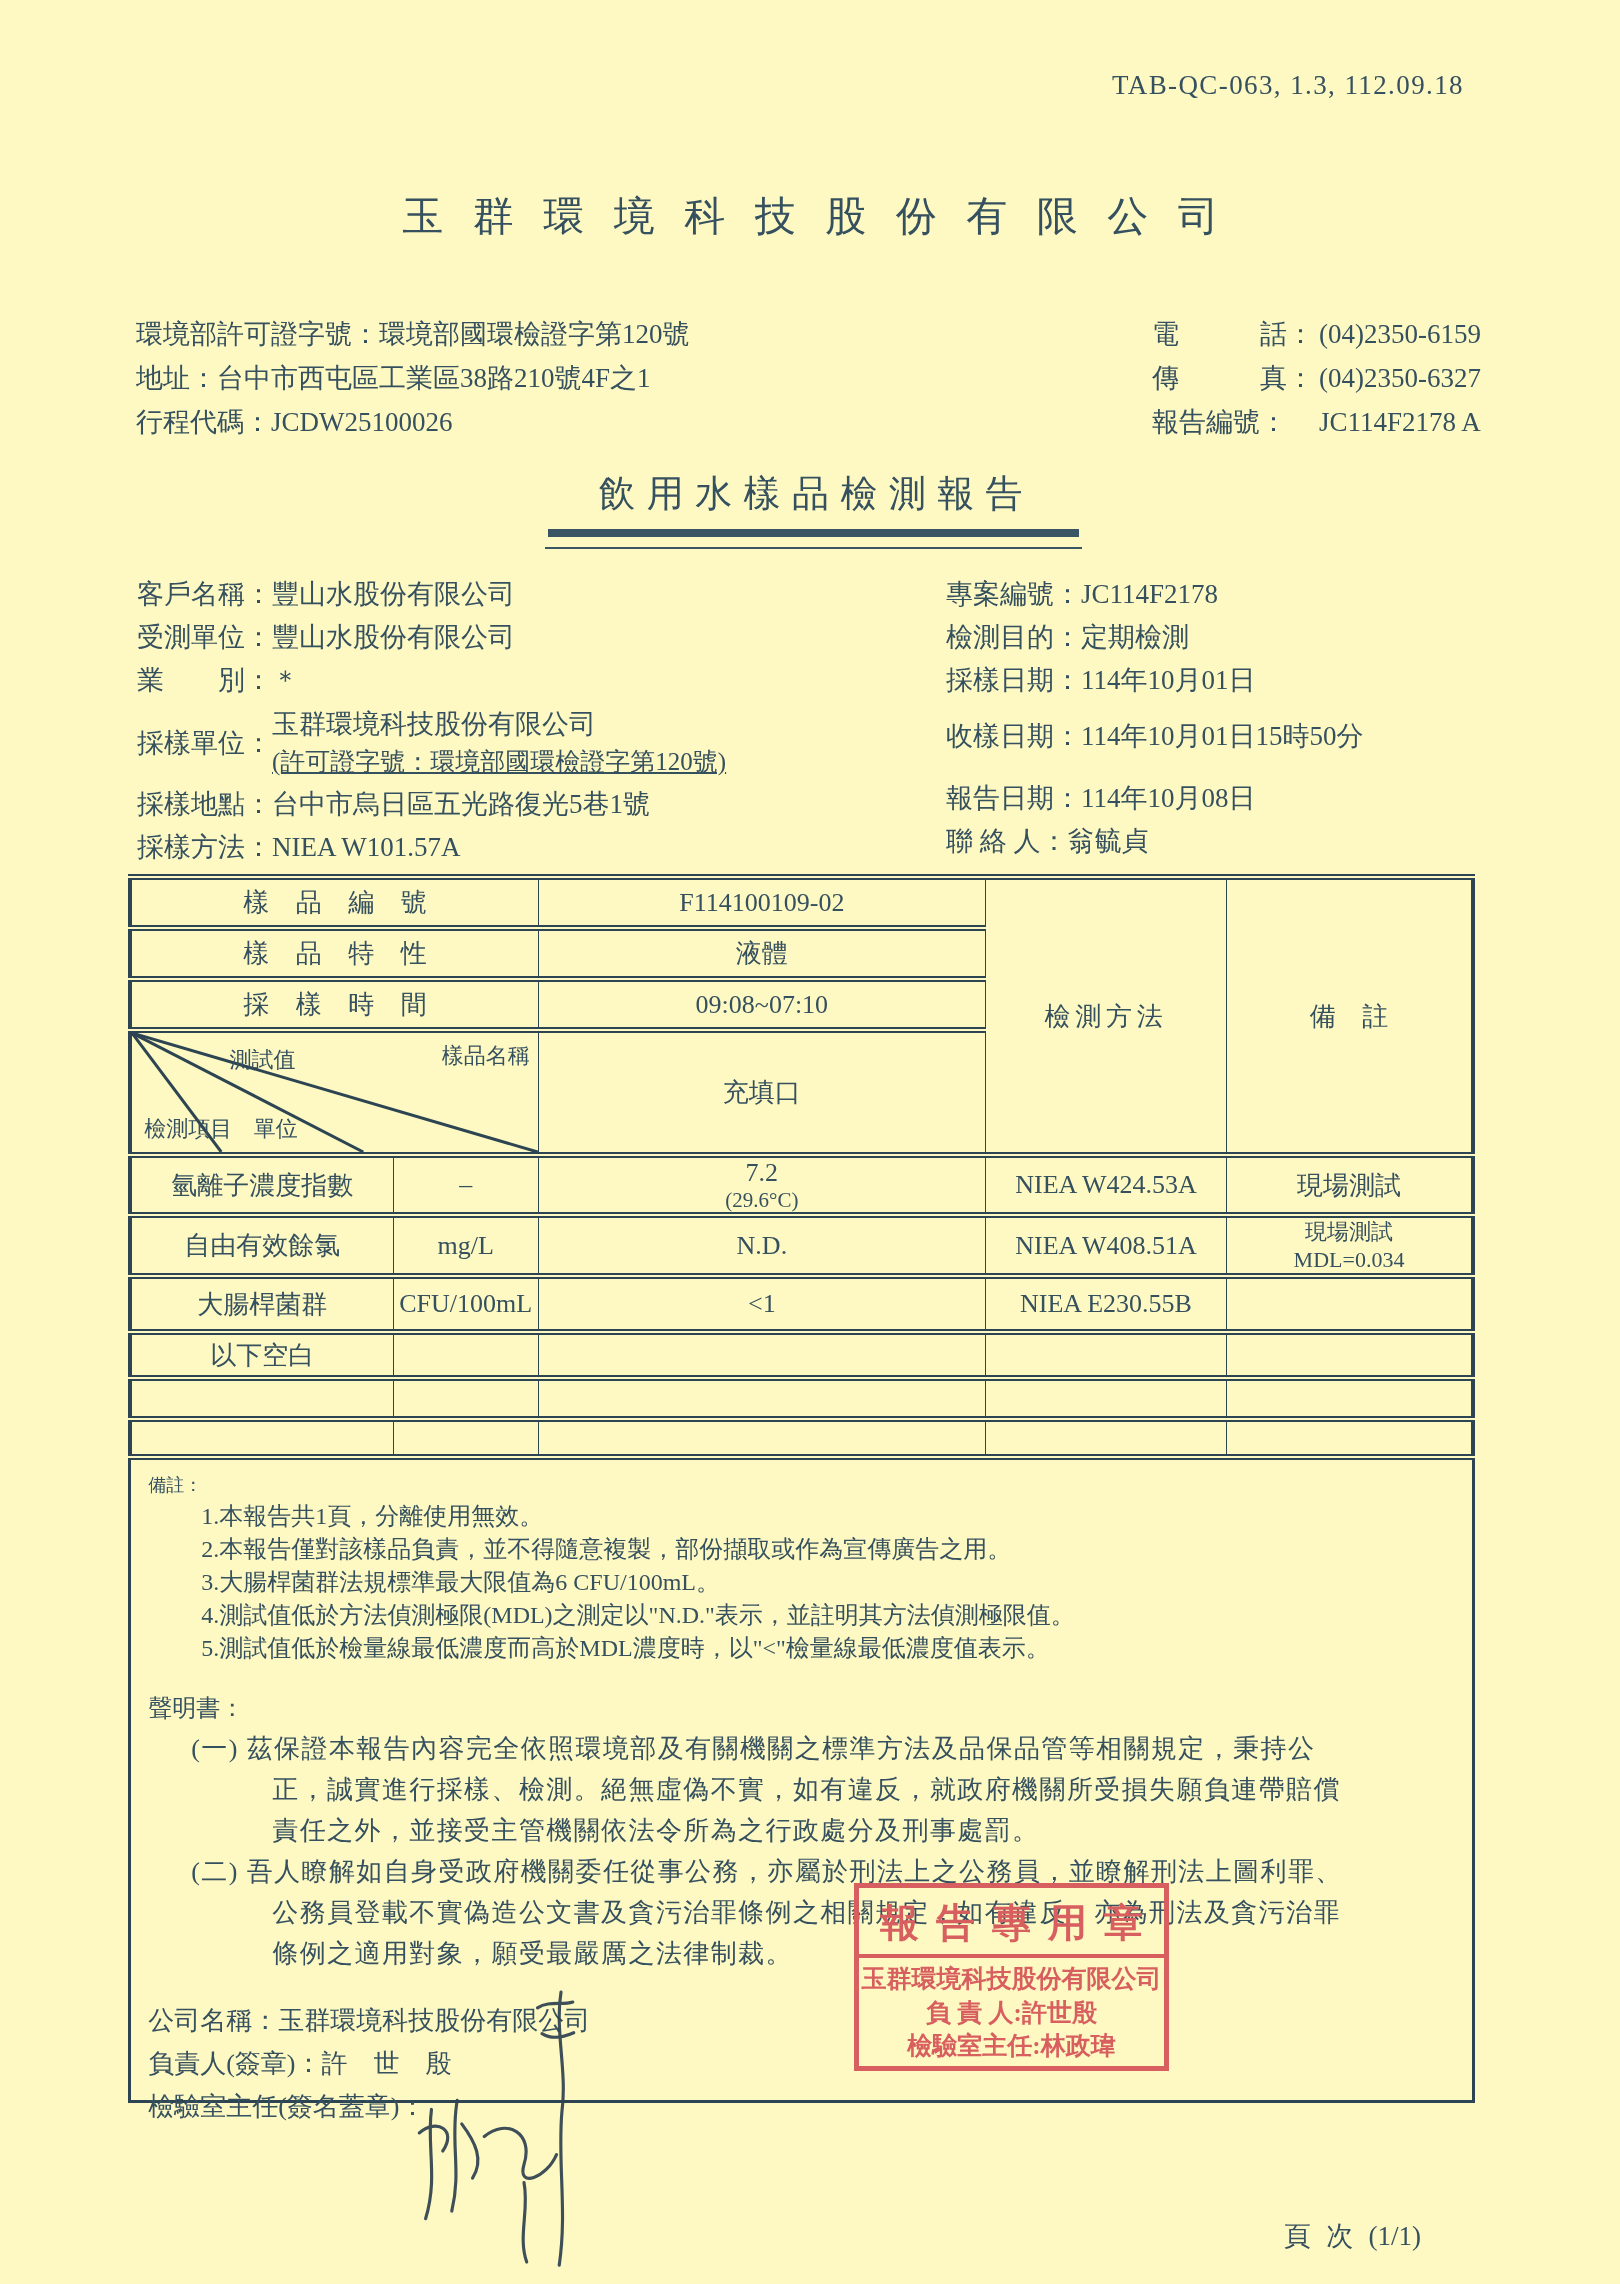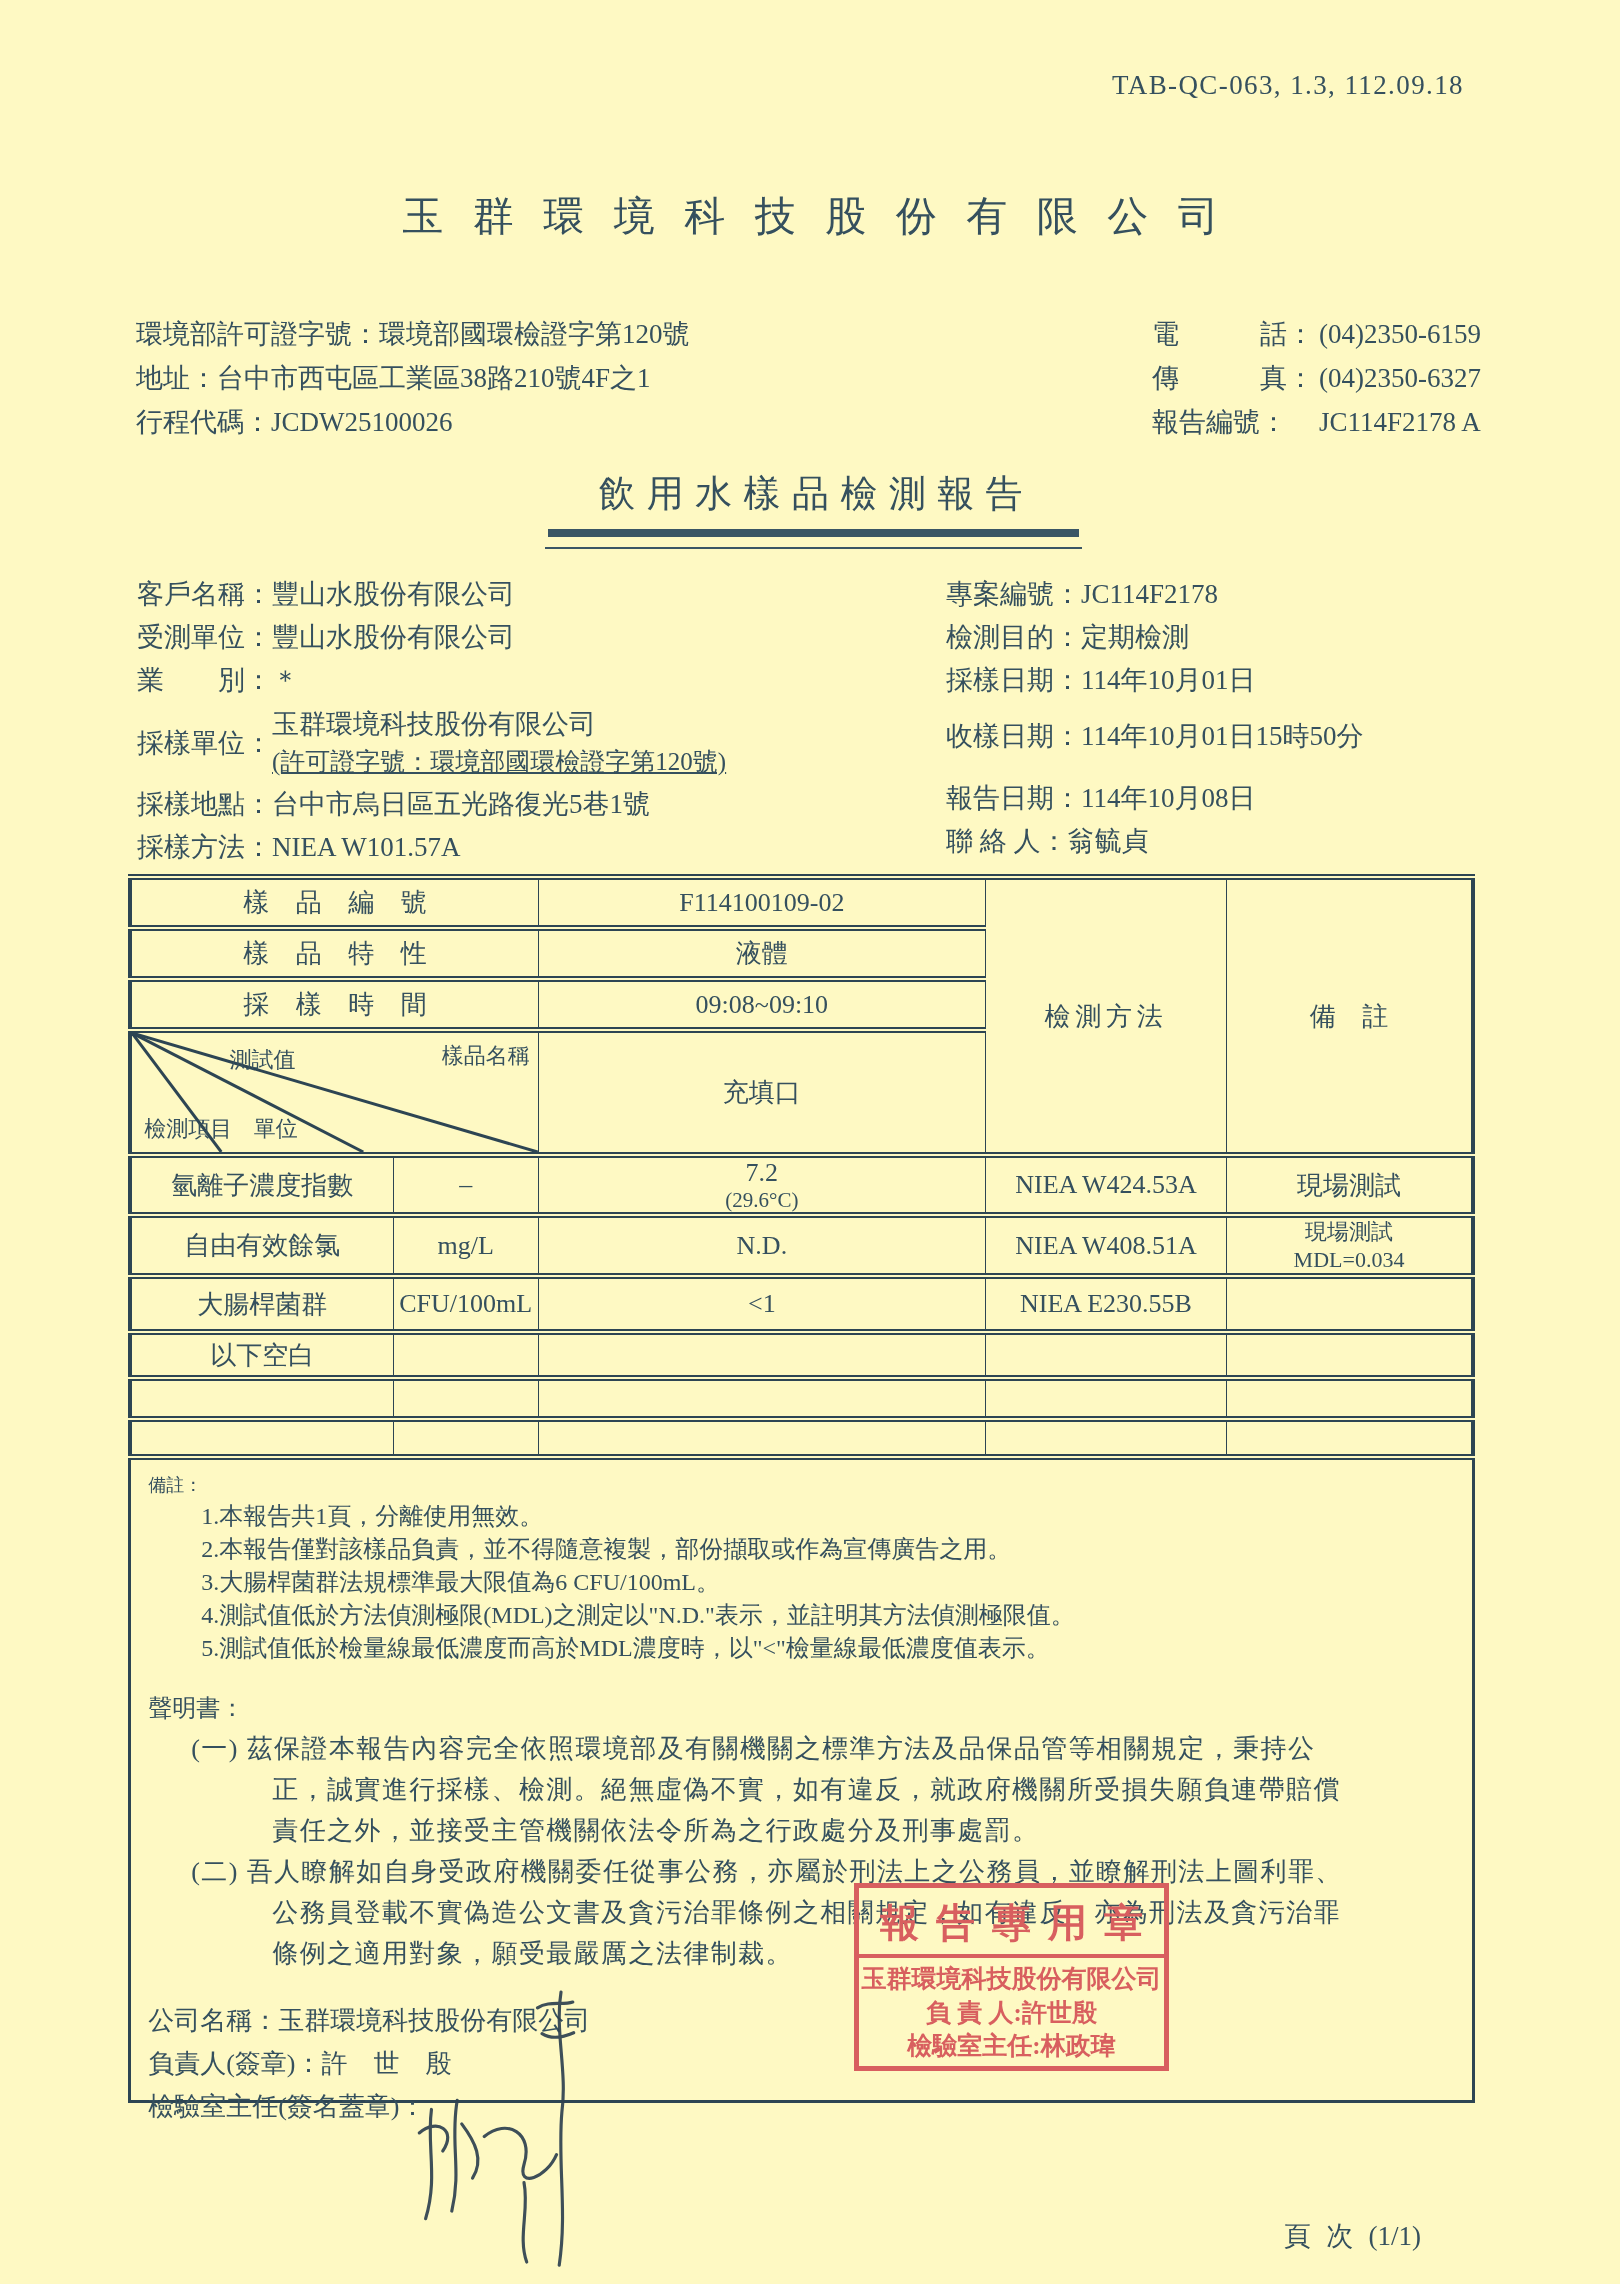--- a/index.html
+++ b/index.html
@@ -172,21 +172,21 @@
           <td>F114100109-02</td>
           <td rowspan="4" class="th-span">檢測方法</td>
           <td rowspan="4" class="th-label">備 註</td>
         </tr>
         <tr class="hr">
           <td colspan="2" class="th-label">樣 品 特 性</td>
           <td>液體</td>
         </tr>
         <tr class="hr">
           <td colspan="2" class="th-label">採 樣 時 間</td>
-          <td>09:08~09:10</td>
+          <td>09:08~07:10</td>
         </tr>
         <tr class="dr">
           <td colspan="2" class="diag">
             <div class="diag-inner">
               <svg viewBox="0 0 100 100" preserveAspectRatio="none">
                 <line x1="0" y1="0" x2="22" y2="100" stroke="#2d4553" stroke-width="3" vector-effect="non-scaling-stroke"></line>
                 <line x1="0" y1="0" x2="57" y2="100" stroke="#2d4553" stroke-width="3" vector-effect="non-scaling-stroke"></line>
                 <line x1="0" y1="0" x2="100" y2="100" stroke="#2d4553" stroke-width="3" vector-effect="non-scaling-stroke"></line>
               </svg>
               <span class="diag-lbl lbl-testval">測試值</span>

